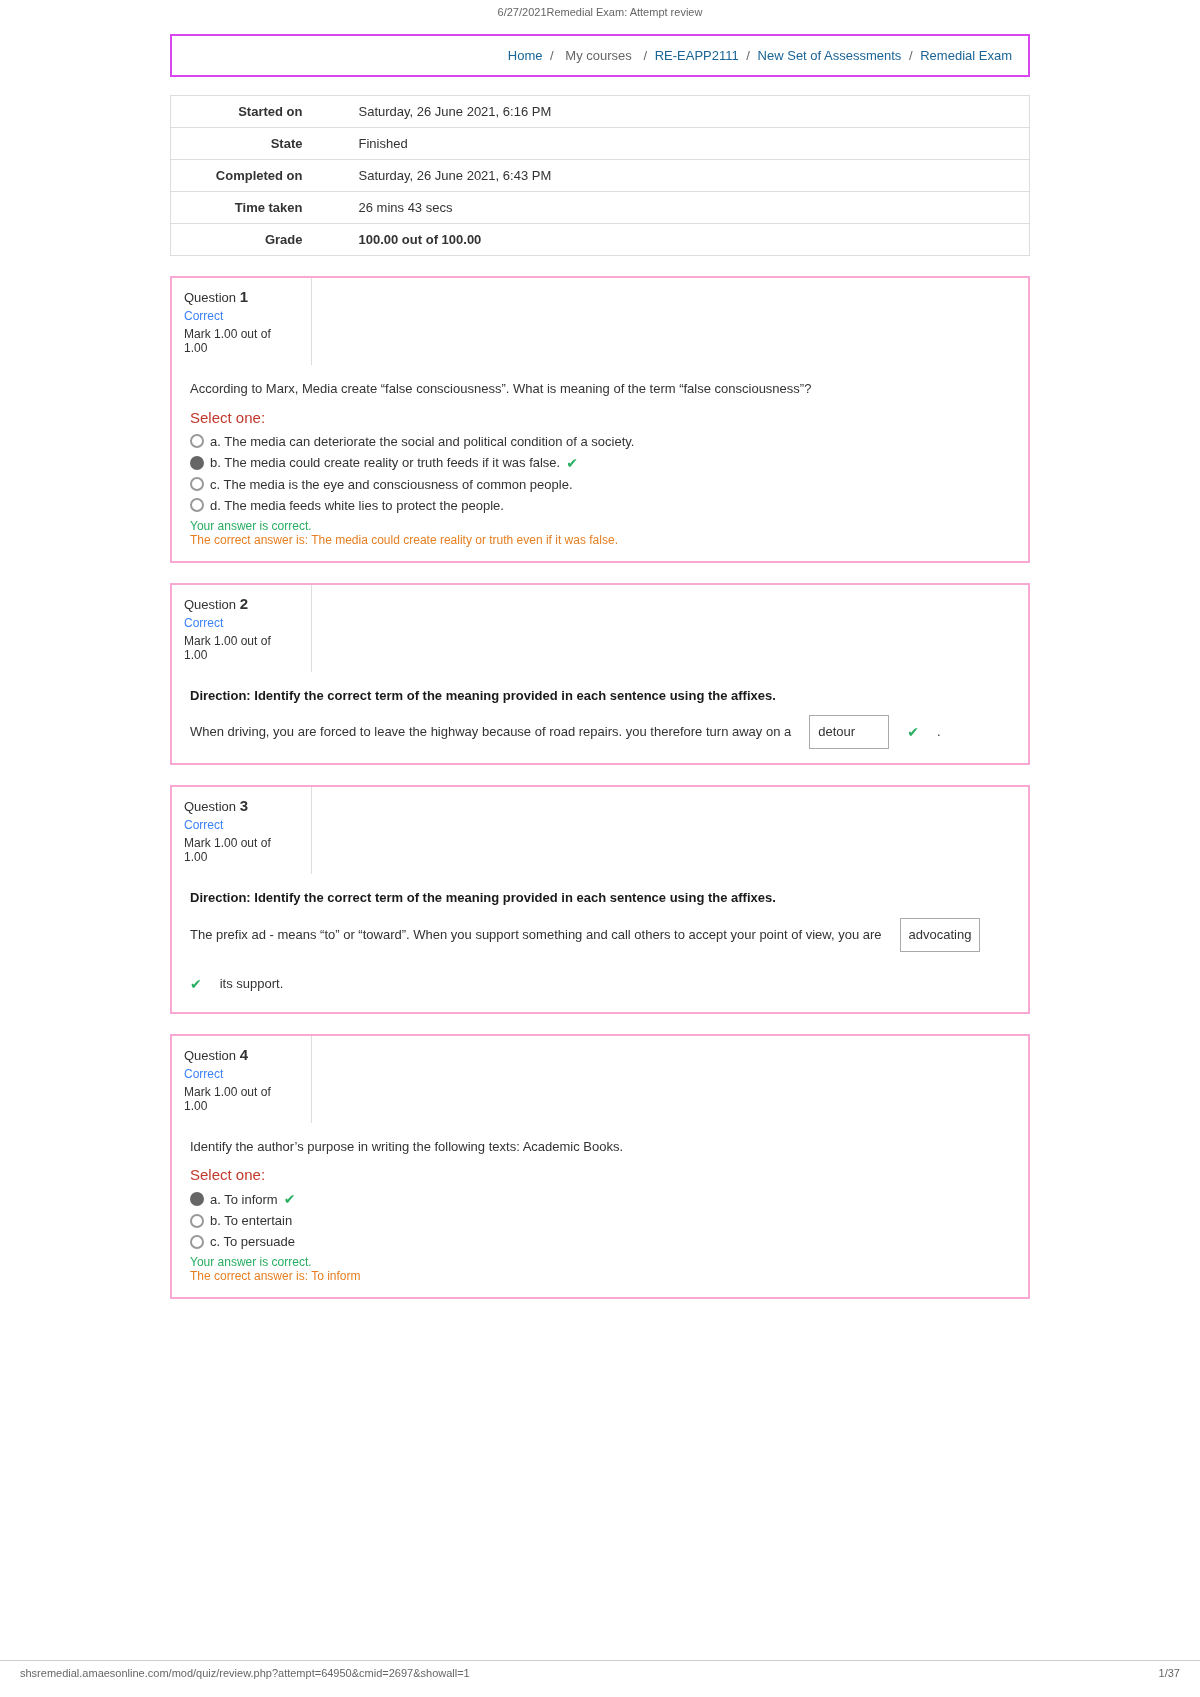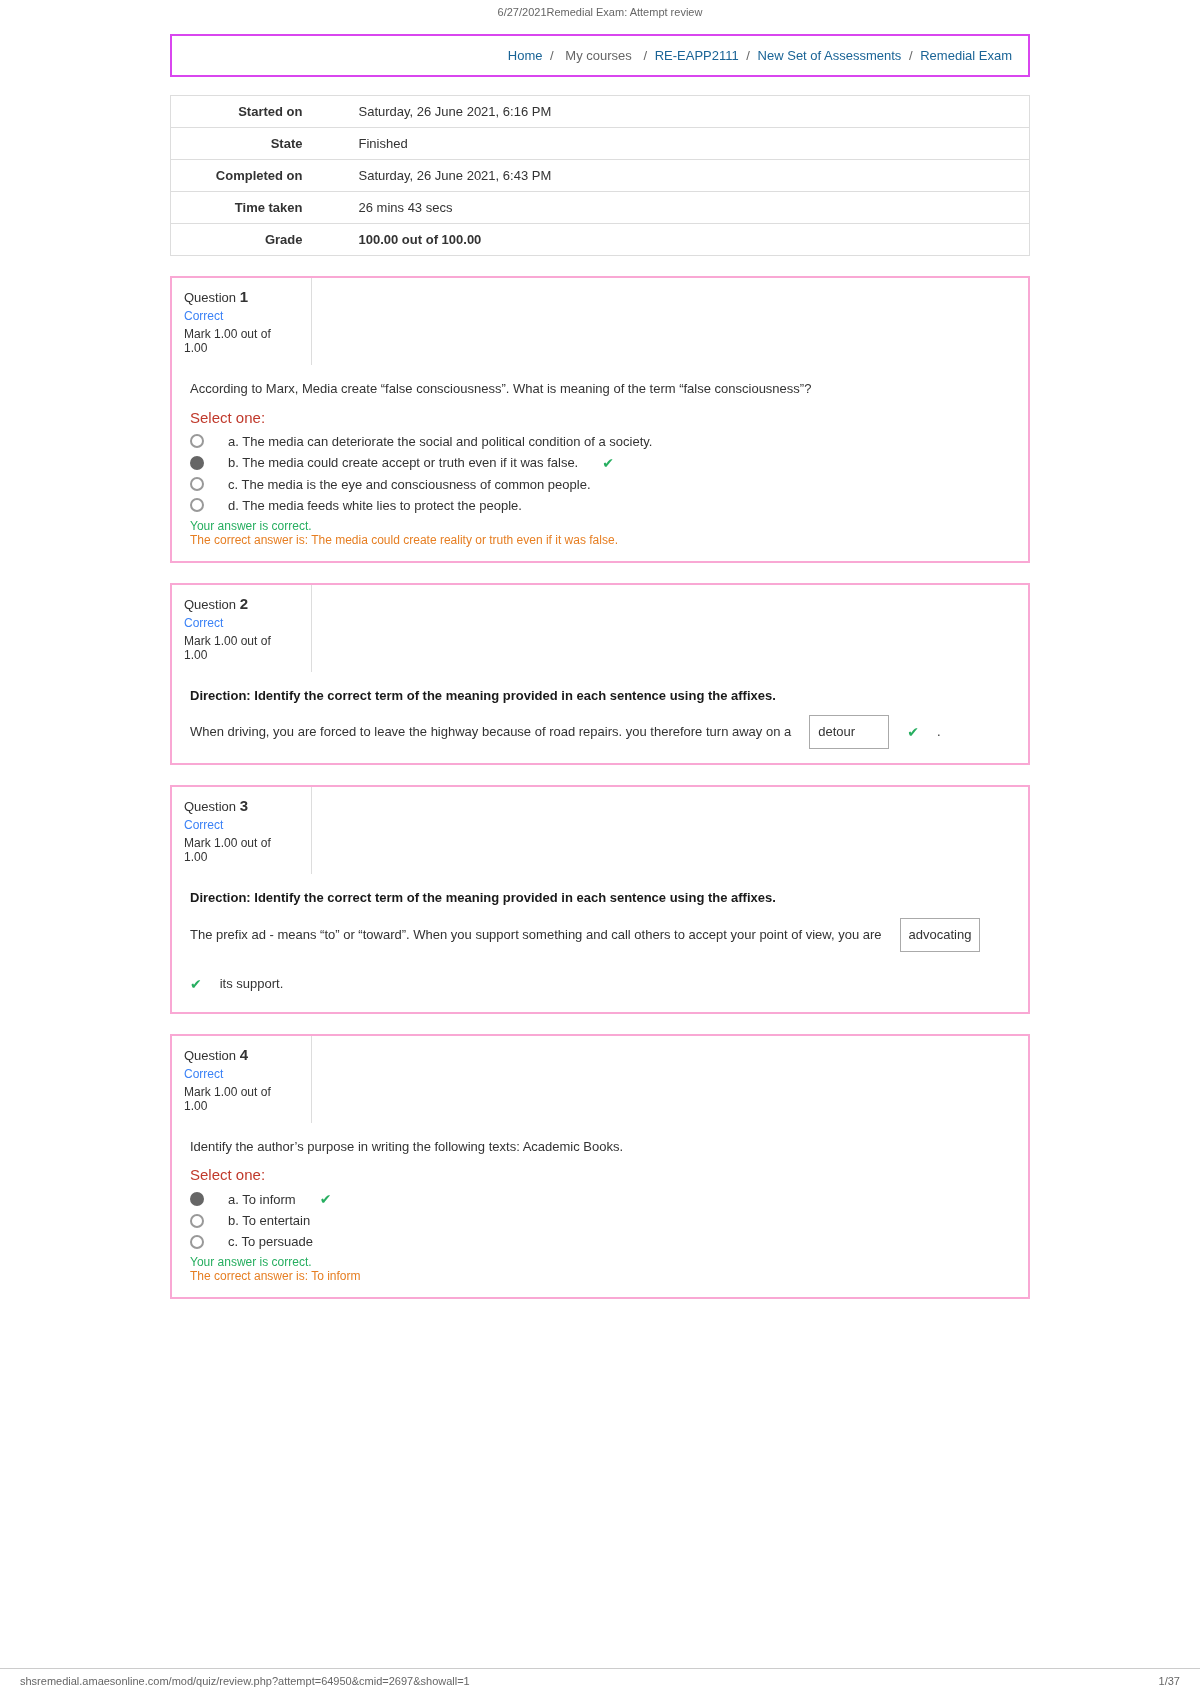--- a/index.html
+++ b/index.html
@@ -102,21 +102,21 @@
       color: #c0392b;
       font-size: 15px;
       margin-bottom: 8px;
     }
     .options-list { list-style: none; }
     .options-list li {
       margin-bottom: 6px;
       display: flex;
       align-items: center;
       font-size: 13px;
-      gap: 24px;
+      gap: 6px;
     }
     .radio-circle {
       width: 14px;
       height: 14px;
       border-radius: 50%;
       border: 2px solid #999;
       display: inline-block;
       flex-shrink: 0;
     }
     .radio-filled {
@@ -153,21 +153,21 @@
       font-size: 13px;
     }
     .footer-bar {
       border-top: 1px solid #ccc;
       padding: 6px 20px;
       font-size: 11px;
       color: #666;
       display: flex;
       justify-content: space-between;
       position: fixed;
-      bottom: 4px;
+      bottom: 12px;
       left: 0;
       right: 0;
       background: #fff;
     }
   </style>
 </head>
 <body>
 
 <div class="top-bar">
   <span>6/27/2021</span>
@@ -224,21 +224,21 @@
         <div class="question-content">
         <div class="question-text">According to Marx, Media create “false consciousness”. What is meaning of the term “false consciousness”?</div>
         <div class="select-one-label">Select one:</div>
         <ul class="options-list">
             <li>
               <span class="radio-circle"></span> 
               <span>a.  The media can deteriorate the social and political condition of a society.</span>
             </li>
             <li>
               <span class="radio-filled"></span> 
-              <span>b.  The media could create accept or truth even if it was false.</span> 
+              <span>b.  The media could create reality or truth feeds if it was false.</span> 
               <span class="check-green">✔</span>
             </li>
             <li>
               <span class="radio-circle"></span> 
               <span>c.  The media is the eye and consciousness of common people.</span>
             </li>
             <li>
               <span class="radio-circle"></span> 
               <span>d.  The media feeds white lies to protect the people.</span>
             </li>

